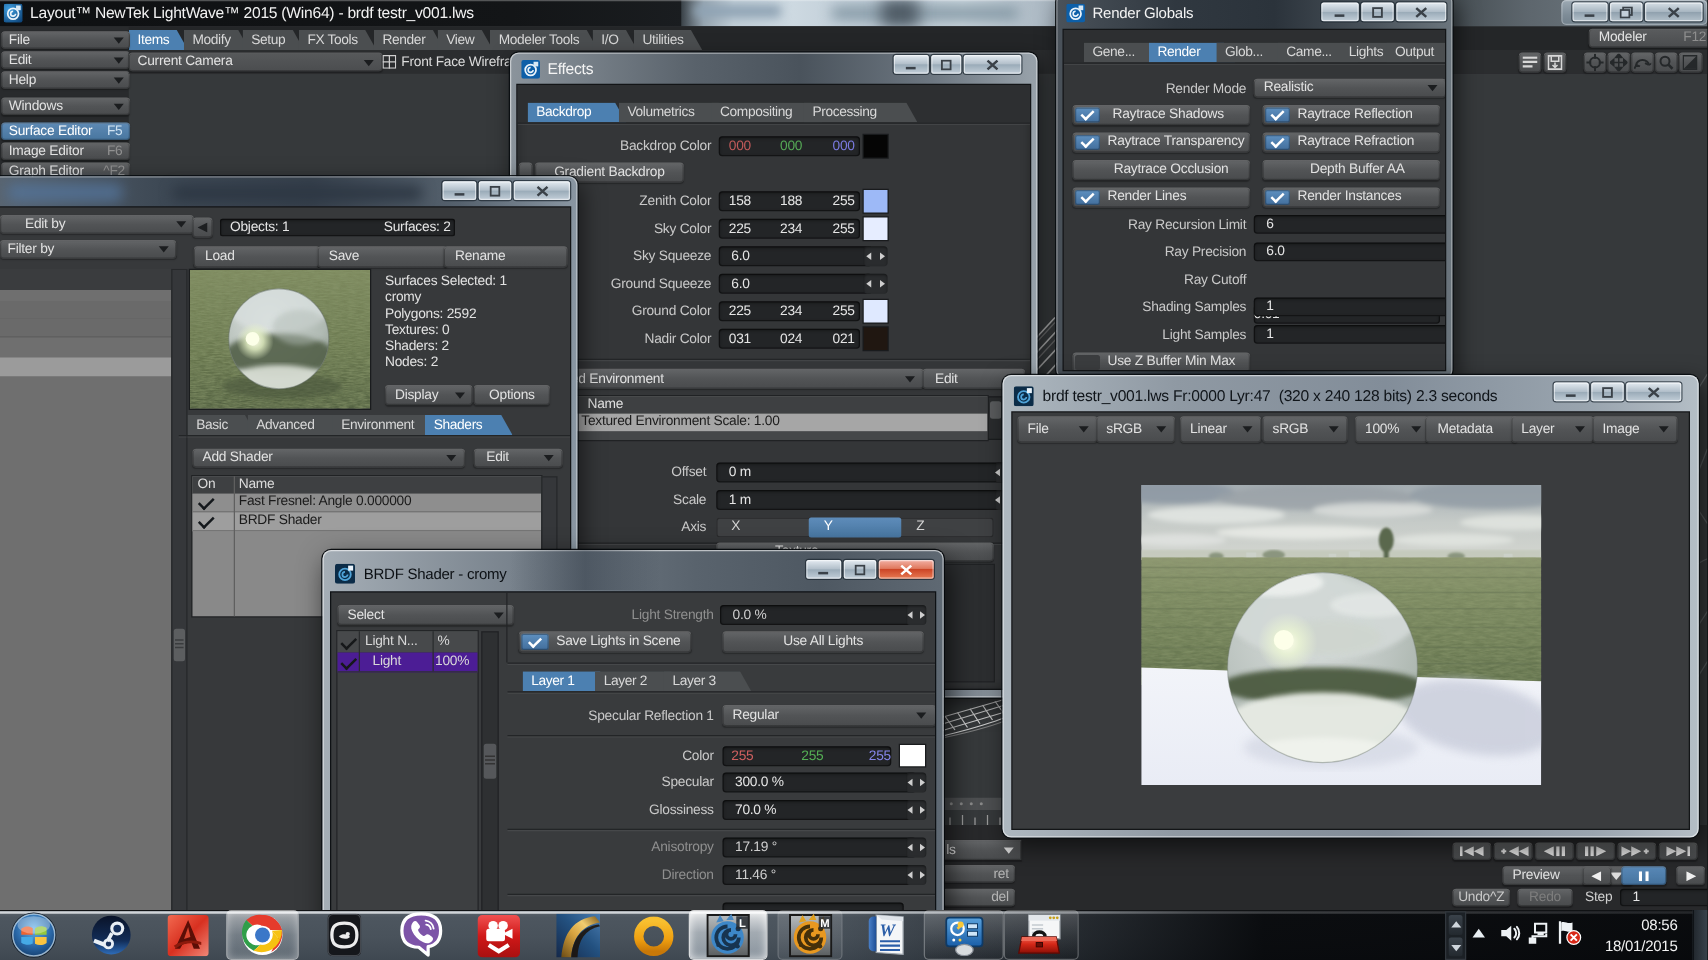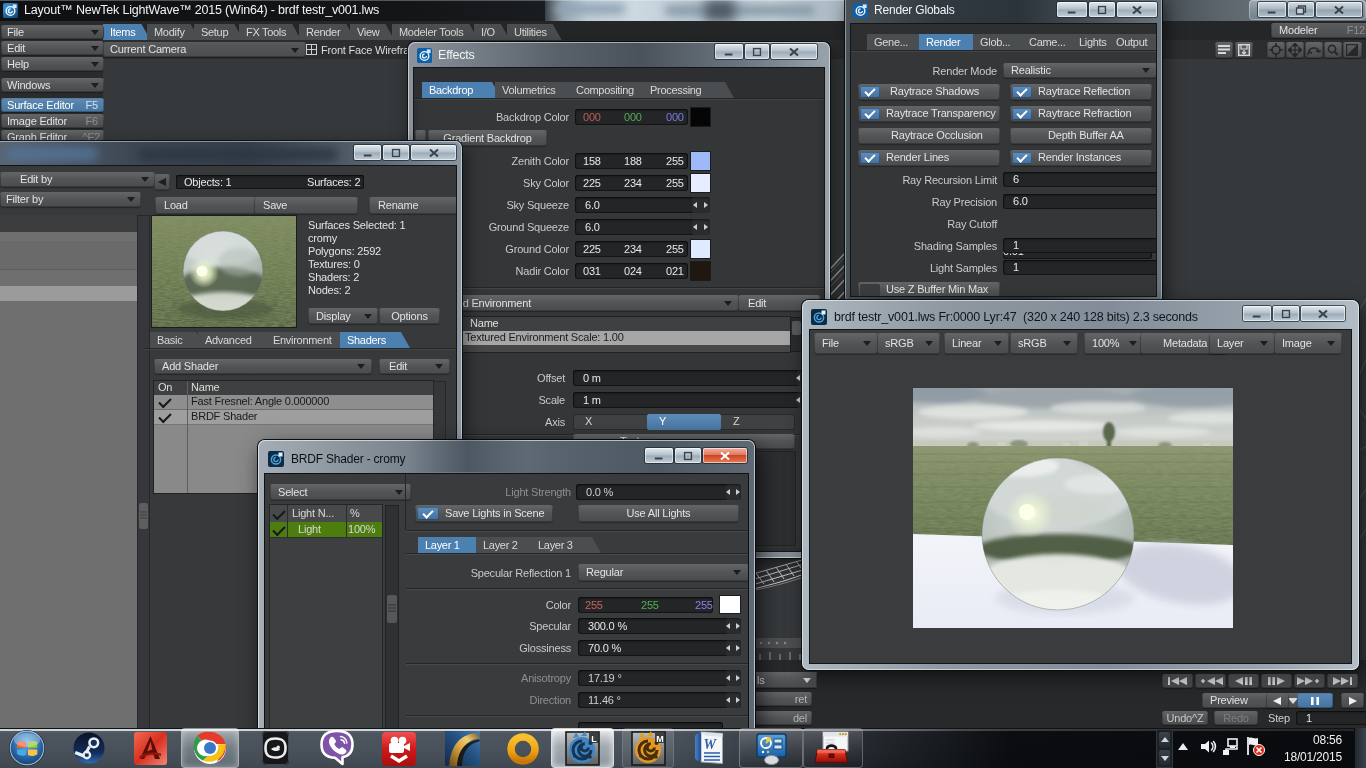--- a/index.html
+++ b/index.html
@@ -511,21 +511,21 @@
           <svg style="position:absolute;left:4px;top:4px;" width="8" height="8" viewBox="0 0 8 8">
             <path d="M8 0 L0 4 L8 8 Z" fill="#1d1f21"></path>
           </svg>
         </div>
   <div class="fld" style="left:182px;top:9px;width:188px;height:14px;line-height:14px;border-radius:2px;">
           <span style="position:absolute;left:8px;">Objects: 1</span>
           <span style="position:absolute;left:131px;">Surfaces: 2</span>
         </div>
   <div class="btn" style="left:161px;top:31px;width:92px;height:17px;line-height:17px;padding-left:9px;">Load</div>
   <div class="btn" style="left:260px;top:31px;width:95px;height:17px;line-height:17px;padding-left:9px;">Save</div>
-  <div class="btn" style="left:361px;top:31px;width:90px;height:17px;line-height:17px;padding-left:9px;margin-left:14px;">Rename</div>
+  <div class="btn" style="left:361px;top:31px;width:90px;height:17px;line-height:17px;padding-left:9px;">Rename</div>
 
   <div class="abs" style="left:158px;top:50px;width:144px;height:111px;box-shadow:0 0 0 1px #1a1c1e;overflow:hidden;">
    <svg width="144" height="111" viewBox="0 0 144 111">
     <defs>
      <linearGradient id="segrass" x1="0" y1="0" x2="0" y2="1">
                 <stop offset="0" stop-color="#7e8a5f"></stop>
                 <stop offset=".55" stop-color="#6b7950"></stop>
                 <stop offset="1" stop-color="#556343"></stop>
               </linearGradient>
      <radialGradient id="seball" cx=".40" cy=".32" r=".9">
@@ -629,21 +629,21 @@
         <svg width="10" height="9" viewBox="0 0 10 9">
           <path d="M1 1 L9 8 M9 1 L1 8" stroke="#3a4148" stroke-width="2"></path>
         </svg>
       </div>
  <div class="body" style="left:8px;top:30px;width:541px;height:333px;background:#3a3c3e;box-shadow:0 0 0 1px #131517;">
   <div class="btn" style="left:4px;top:3px;width:56px;height:21px;line-height:21px;padding-left:8px;">File<i class="dar" style="right:7px;top:8px;"></i></div>
   <div class="btn" style="left:67px;top:3px;width:55px;height:21px;line-height:21px;padding-left:8px;">sRGB<i class="dar" style="right:7px;top:8px;"></i></div>
   <div class="btn" style="left:134px;top:3px;width:57px;height:21px;line-height:21px;padding-left:8px;">Linear<i class="dar" style="right:7px;top:8px;"></i></div>
   <div class="btn" style="left:200px;top:3px;width:60px;height:21px;line-height:21px;padding-left:8px;">sRGB<i class="dar" style="right:7px;top:8px;"></i></div>
   <div class="btn" style="left:274px;top:3px;width:51px;height:21px;line-height:21px;padding-left:8px;">100%<i class="dar" style="right:6px;top:8px;"></i></div>
-  <div class="btn" style="left:330px;top:3px;width:64px;height:21px;line-height:21px;padding-left:23px;">Metadata</div>
+  <div class="btn" style="left:330px;top:3px;width:64px;height:21px;line-height:21px;padding-left:10px;">Metadata</div>
   <div class="btn" style="left:399px;top:3px;width:58px;height:21px;line-height:21px;padding-left:8px;">Layer<i class="dar" style="right:7px;top:8px;"></i></div>
   <div class="btn" style="left:464px;top:3px;width:60px;height:21px;line-height:21px;padding-left:8px;">Image<i class="dar" style="right:7px;top:8px;"></i></div>
 
   <div class="abs" style="left:103px;top:58px;width:320px;height:240px;">
    <svg width="320" height="240" viewBox="0 0 320 240">
     <defs>
      <linearGradient id="rvsky" x1="0" y1="0" x2="0" y2="1">
                 <stop offset="0" stop-color="#a4adb2"></stop>
                 <stop offset=".5" stop-color="#c6cbc8"></stop>
                 <stop offset="1" stop-color="#d3d6d0"></stop>
@@ -767,21 +767,21 @@
       </div>
  <div class="body" style="left:7px;top:34px;width:483px;height:290px;background:#393b3d;box-shadow:0 0 0 1px #0e1114;">
   <div class="btn" style="left:5px;top:10px;width:133px;height:16px;line-height:16px;padding-left:8px;">Select<i class="dar" style="right:8px;top:6px;"></i></div>
 
   <div class="abs" style="left:5px;top:31px;width:112px;height:246px;background:#3d3f41;box-shadow:0 0 0 1px #232527;">
    <div class="abs" style="left:0;top:0;width:112px;height:17px;background:#47494b;border-bottom:1px solid #2a2c2e;">
             <b class="chk" style="left:3px;top:5px;border-color:#16181a;"></b>
             <span class="txl" style="left:22px;top:2px;color:#d8d8d8;">Light N...</span>
             <span class="txl" style="left:80px;top:2px;color:#d8d8d8;">%</span>
           </div>
-   <div class="abs" style="left:0;top:17px;width:112px;height:15px;background:#4d7c0f;border-bottom:1px solid #2e3032;">
+   <div class="abs" style="left:0;top:17px;width:112px;height:15px;background:#4c1d95;border-bottom:1px solid #2e3032;">
             <b class="chk" style="left:3px;top:4px;border-color:#16181a;"></b>
             <span class="txl" style="left:28px;top:1px;color:#d8d8d8;">Light</span>
             <span class="txl" style="left:78px;top:1px;color:#d8d8d8;">100%</span>
           </div>
    <div class="abs" style="left:17px;top:0;width:1px;height:32px;background:#2a2c2e;"></div>
    <div class="abs" style="left:76px;top:0;width:1px;height:32px;background:#2a2c2e;"></div>
   </div>
   <div class="abs" style="left:120px;top:31px;width:14px;height:246px;background:#2e3032;box-shadow:inset 0 0 0 1px #202224;">
           <div class="abs" style="left:2px;top:90px;width:10px;height:28px;background:#55575a;border-radius:2px;">
             <svg style="position:absolute;left:1px;top:9px;" width="8" height="10" viewBox="0 0 8 10">

